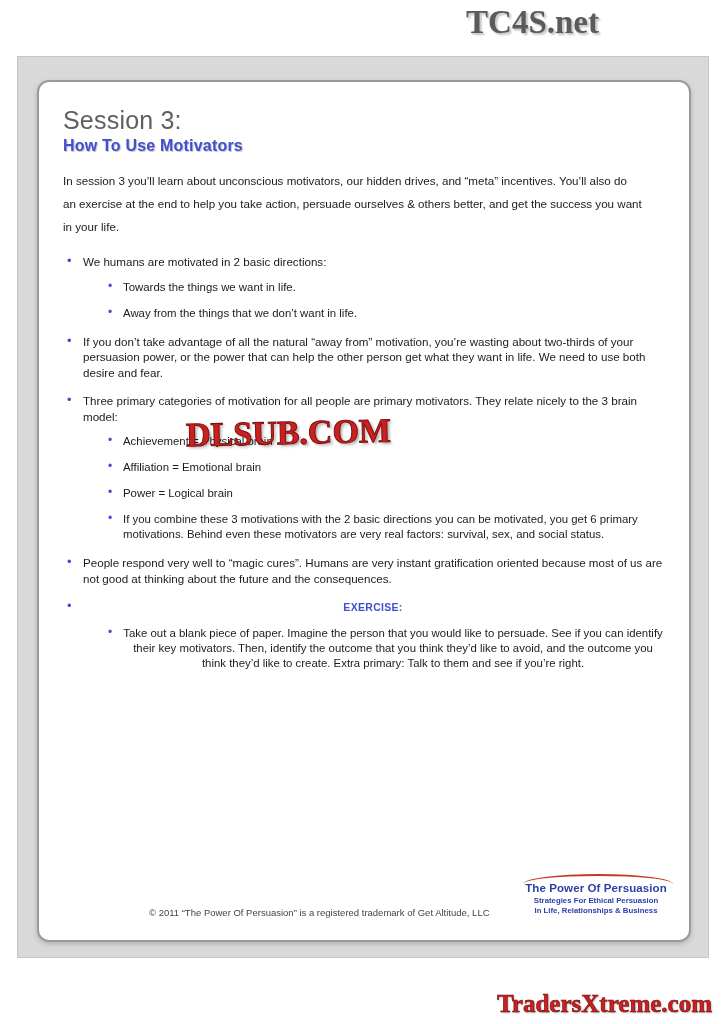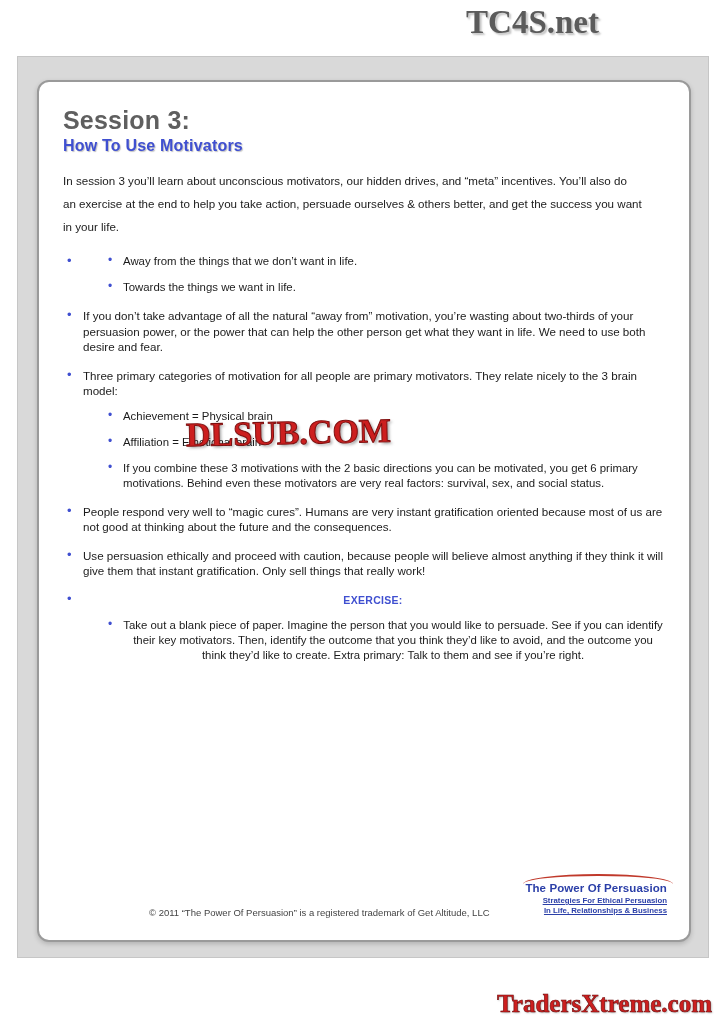--- a/index.html
+++ b/index.html
@@ -62,21 +62,21 @@
   .content {
     position: absolute;
     left: 24px;
     top: 24px;
     width: 600px;
   }
 
   
   .title-session {
     font-size: 25px;
-    font-weight: bold;
+    font-weight: normal;
     color: #5f5f5f;
     letter-spacing: 0.2px;
     margin: 0 0 2px 0;
   }
   .title-main {
     font-size: 16px;
     font-weight: bold;
     color: #3f4fd0;
     letter-spacing: 0.2px;
     margin: 0 0 14px 0;
@@ -152,38 +152,37 @@
   }
   .copyright {
     position: absolute;
     left: 110px;
     bottom: 0;
     font-size: 9.5px;
     color: #444444;
   }
   .brand {
     position: absolute;
-    right: 22px;
+    right: 8px;
     bottom: 2px;
-    text-align: right;
+    text-align: center;
     width: 170px;
   }
   .brand-title {
     font-size: 11.5px;
     font-weight: bold;
     color: #2b3fa8;
     margin-bottom: 2px;
     letter-spacing: 0.1px;
   }
   .brand-sub {
     font-size: 7.8px;
     font-weight: bold;
     color: #2b3fa8;
     line-height: 10px;
-    text-decoration: underline;
   }
   .brand-arc {
     position: absolute;
     right: 16px;
     bottom: 34px;
     width: 150px;
     height: 8px;
     border-top: 2px solid #c0392b;
     border-radius: 50% / 100% 100% 0 0;
   }
@@ -229,41 +228,42 @@
 <div class="page-sheet">
   <div class="content">
 
     <div class="title-session">Session 3:</div>
     <div class="title-main">How To Use Motivators</div>
 
     <p class="intro">In session 3 you’ll learn about unconscious motivators, our hidden drives, and “meta” incentives. You’ll also do an exercise at the end to help you take action, persuade ourselves &amp; others better, and get the success you want in your life.</p>
 
     <ul class="l1">
       <li>
+        <span>We humans are motivated in 2 basic directions:</span>
         <ul class="l2">
+          <li>Towards the things we want in life.</li>
           <li>Away from the things that we don’t want in life.</li>
-          <li>Towards the things we want in life.</li>
         </ul>
       </li>
 
 
       <li>If you don’t take advantage of all the natural “away from” motivation, you’re wasting about two-thirds of your persuasion power, or the power that can help the other person get what they want in life. We need to use both desire and fear.</li>
 
       <li>
         <span>Three primary categories of motivation for all people are primary motivators. They relate nicely to the 3 brain model:</span>
         <ul class="l2">
           <li>Achievement = Physical brain</li>
           <li>Affiliation = Emotional brain</li>
+          <li>Power = Logical brain</li>
           <li>If you combine these 3 motivations with the 2 basic directions you can be motivated, you get 6 primary motivations. Behind even these motivators are very real factors: survival, sex, and social status.</li>
         </ul>
       </li>
 
       <li>People respond very well to “magic cures”. Humans are very instant gratification oriented because most of us are not good at thinking about the future and the consequences.</li>
 
-      <li>Use persuasion ethically and proceed with caution, because people will believe almost anything if they think it will give them that instant gratification. Only sell things that really work!</li>
 
       <li>
         <span class="exercise-label">EXERCISE:</span>
         <ul class="l2">
           <li>Take out a blank piece of paper. Imagine the person that you would like to persuade. See if you can identify their key motivators. Then, identify the outcome that you think they’d like to avoid, and the outcome you think they’d like to create. Extra primary: Talk to them and see if you’re right.</li>
         </ul>
       </li>
     </ul>
   </div>
 

